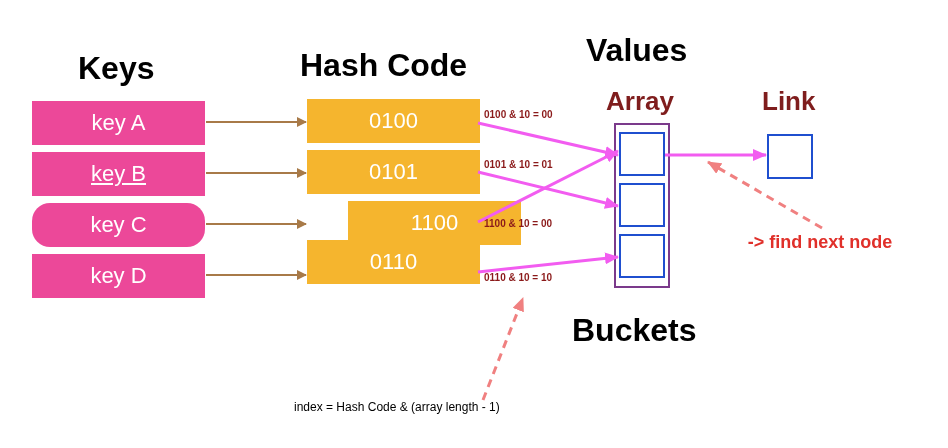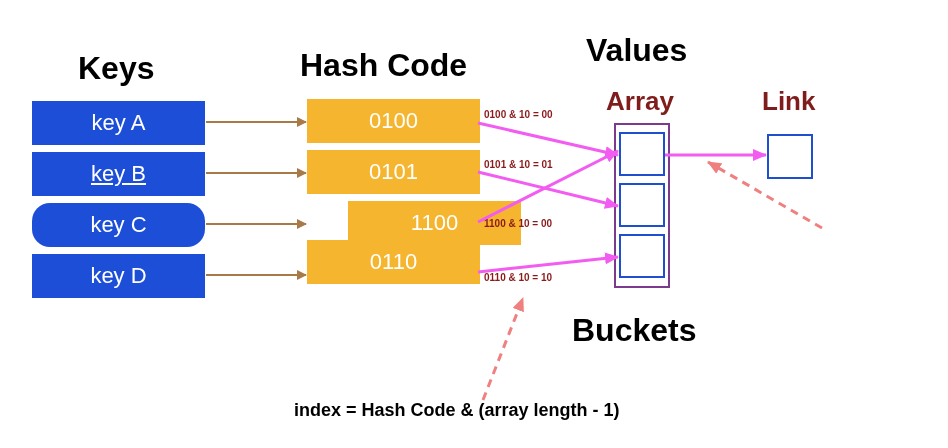--- a/index.html
+++ b/index.html
@@ -1,27 +1,27 @@
 <!DOCTYPE html>
 <html><head>
 <meta charset="utf-8">
 <style>
   html, body { margin:0; padding:0; background:#ffffff; }
   body { width:948px; height:448px; position:relative; overflow:hidden; font-family:"Liberation Sans", sans-serif; }
   .abs { position:absolute; }
   .title { font-weight:bold; color:#000; font-size:32px; white-space:nowrap; }
   .sub { font-weight:bold; color:#7f1d1d; font-size:26px; white-space:nowrap; }
-  .key { position:absolute; left:32px; width:173px; height:44px; background:#1d4ed8; color:#fff; font-size:22px; display:flex; align-items:center; justify-content:center; }
+  .key { position:absolute; left:32px; width:173px; height:44px; background:#ec4899; color:#fff; font-size:22px; display:flex; align-items:center; justify-content:center; }
   .hash { position:absolute; left:307px; width:173px; height:44px; background:#f5b52e; color:#fff; font-size:22px; display:flex; align-items:center; justify-content:center; }
   .op { position:absolute; font-size:10px; font-weight:bold; color:#8b1a1a; white-space:nowrap; }
   .bucket-frame { position:absolute; left:614px; top:123px; width:56px; height:165px; border:2px solid #7b3a8b; box-sizing:border-box; }
   .slot { position:absolute; left:619px; width:46px; height:44px; border:2px solid #1f4fcf; box-sizing:border-box; background:#fff; }
   .node { position:absolute; left:767px; top:134px; width:46px; height:45px; border:2px solid #1f4fcf; box-sizing:border-box; background:#fff; }
   .conflict { color:#e0302a; font-weight:bold; font-size:18px; text-align:center; line-height:24px; white-space:nowrap; }
-  .formula { font-weight:bold; font-size:18px; color:#000; white-space:nowrap; }
+  .formula { font-weight:normal; font-size:12px; color:#000; white-space:nowrap; }
   svg { position:absolute; left:0; top:0; }
 </style>
 </head>
 <body>
 
 <div class="abs title" style="left:78px;top:50px;">Keys</div>
 <div class="abs title" style="left:300px;top:47px;">Hash Code</div>
 <div class="abs title" style="left:586px;top:32px;">Values</div>
 <div class="abs sub" style="left:606px;top:86px;">Array</div>
 <div class="abs sub" style="left:762px;top:86px;">Link</div>
@@ -43,20 +43,21 @@
 <div class="op" style="left:484px;top:272px;">0110 &amp; 10 = 10</div>
 
 <div class="bucket-frame"></div>
 <div class="slot" style="top:132px;"></div>
 <div class="slot" style="top:183px;"></div>
 <div class="slot" style="top:234px;"></div>
 
 <div class="node"></div>
 
 <div class="abs conflict" style="left:722px;top:230px;width:196px;">
+  <div>-&gt; find next node</div>
 </div>
 <div class="abs formula" style="left:294px;top:400px;">index = Hash Code &amp; (array length - 1)</div>
 
 <svg width="948" height="448">
   <defs>
     <marker id="mBrown" markerWidth="10" markerHeight="10" refX="9" refY="5" orient="auto" markerUnits="userSpaceOnUse">
       <path d="M0,0 L10,5 L0,10 z" fill="#a87a48"></path>
     </marker>
     <marker id="mPink" markerWidth="14" markerHeight="12" refX="13" refY="6" orient="auto" markerUnits="userSpaceOnUse">
       <path d="M0,0 L14,6 L0,12 z" fill="#f25cf0"></path>

